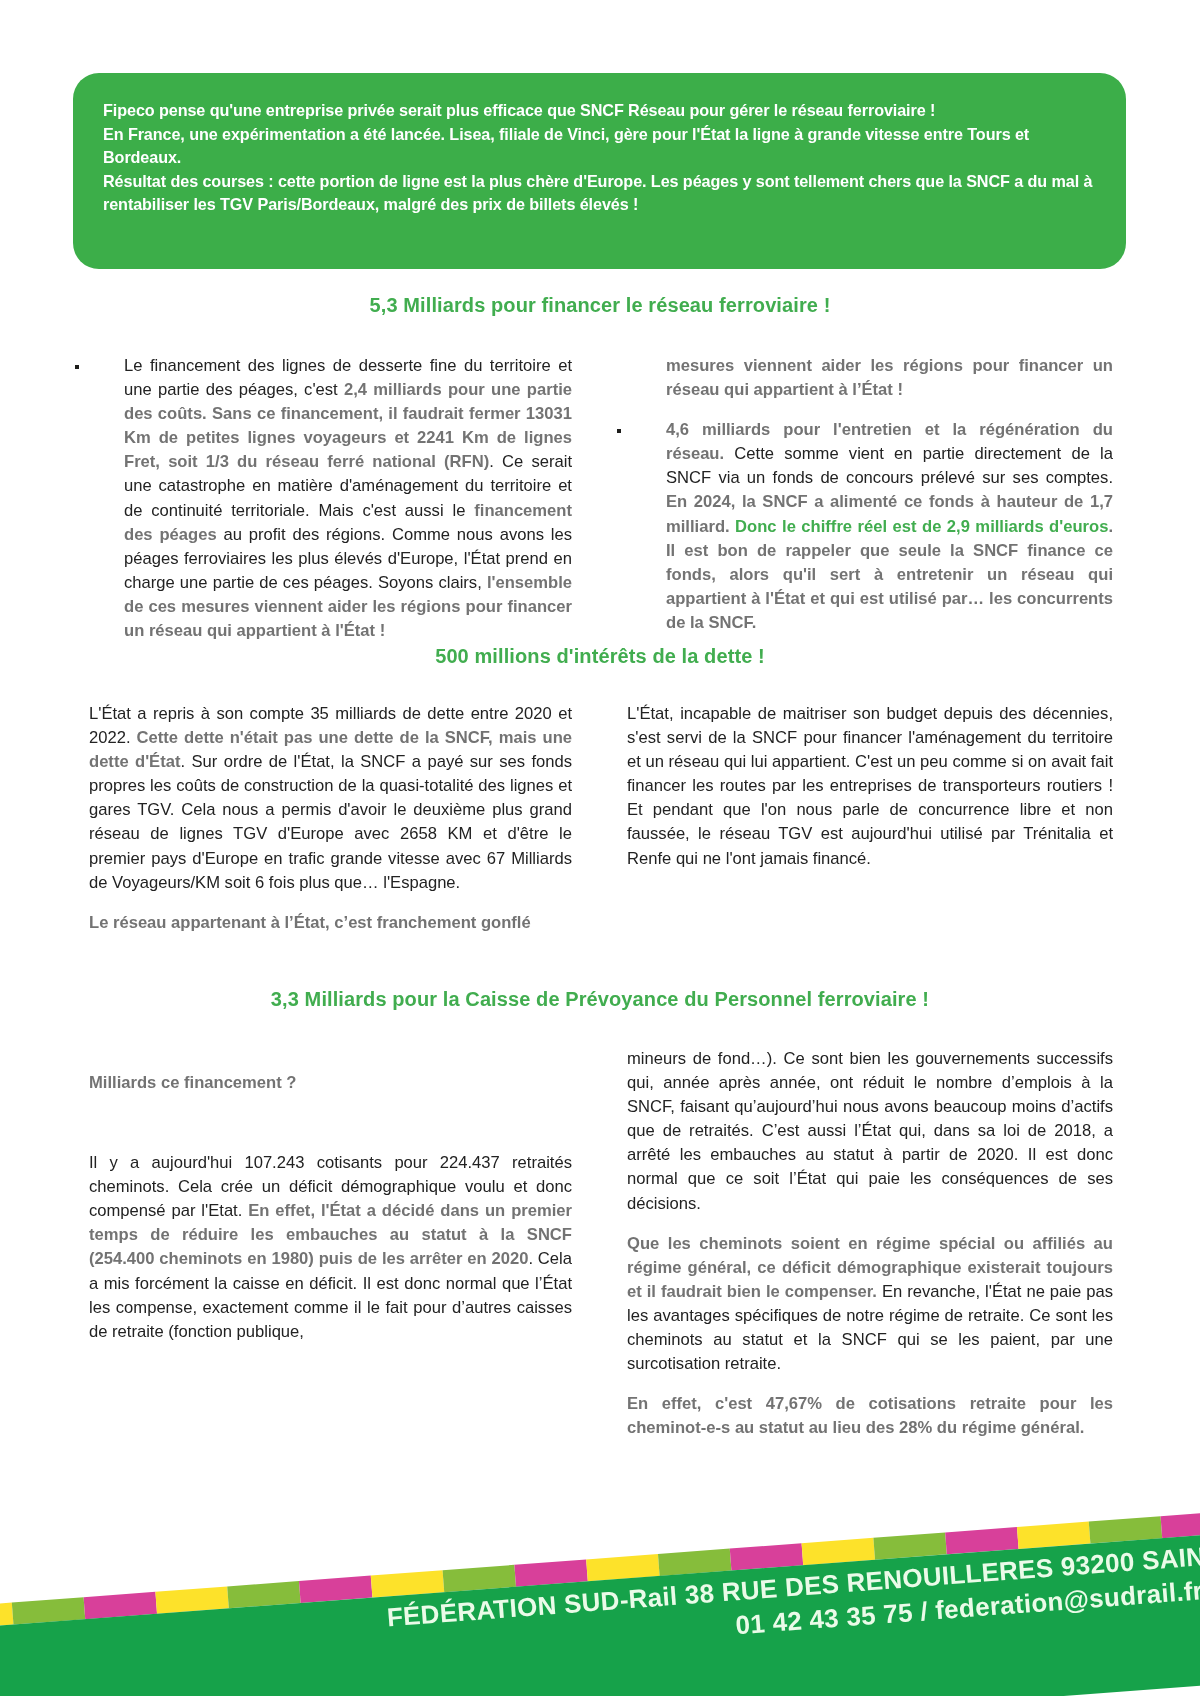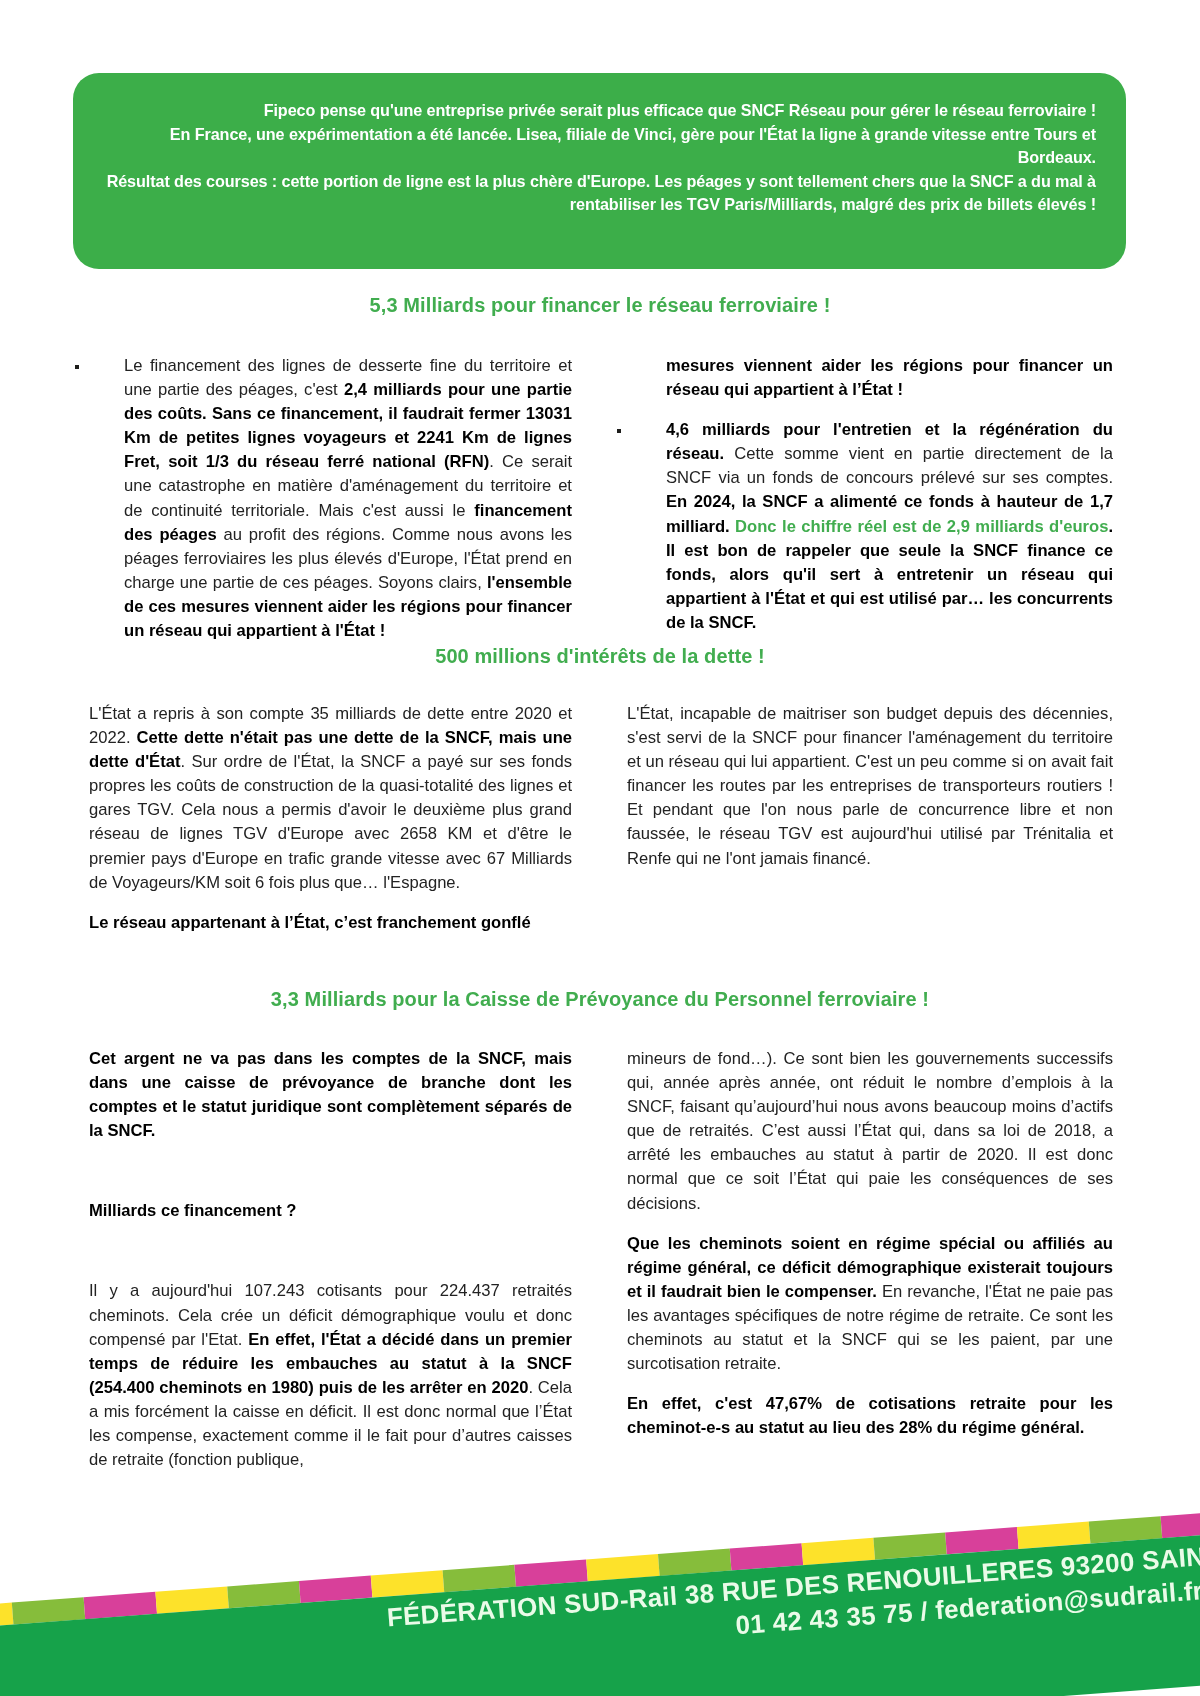--- a/index.html
+++ b/index.html
@@ -1,48 +1,48 @@
 <!DOCTYPE html>
 <html><head>
 <meta charset="utf-8">
 <style>
   html, body { margin:0; padding:0; background:#ffffff; }
   body { width:1200px; height:1696px; position:relative; overflow:hidden;
          font-family:"Liberation Sans", "DejaVu Sans", sans-serif; color:#1d1d1b; }
   .callout { position:absolute; left:73px; top:73px; width:1053px; height:196px;
              background:#3cae49; border-radius:26px; color:#ffffff;
-             box-sizing:border-box; padding:26px 30px 0 30px; text-align:right;
+             box-sizing:border-box; padding:26px 30px 0 30px; text-align:left;
              font-weight:bold; font-size:16.2px; line-height:23.6px; letter-spacing:-0.1px; }
   .callout p { margin:0; }
   .heading { position:absolute; left:0; width:1200px; text-align:center;
              color:#41ad4f; font-weight:bold; font-size:20px; letter-spacing:0.1px; }
   .col { position:absolute; font-size:16.6px; line-height:24.1px; text-align:justify;
          color:#222222; }
   .col p { margin:16px; }
-  .col b, .col .b { font-weight:bold; color:#000000; }
+  .col b, .col .b { font-weight:bold; color:#737373; }
   .col .g { color:#41ad4f; font-weight:bold; }
   .bullet-row { position:relative; padding-left:33px; }
   .bullet-row .dot { position:absolute; left:0; top:11px; width:4px; height:4px; background:#1d1d1b; }
   .gap { height:24px; }
   .footer { position:absolute; left:-60px; top:1608px; width:1340px; height:170px;
             transform:rotate(-4.3deg); transform-origin:0 0; }
   .stripes { display:flex; height:22px; }
   .stripes span { flex:0 0 72px; height:22px; }
   .band { background:#16a24a; height:150px; color:#eafbe8; font-weight:bold;
           font-size:26px; letter-spacing:0.3px; position:relative; }
   .band .l1 { position:absolute; left:445px; top:6px; white-space:nowrap; }
   .band .l2 { position:absolute; left:792px; top:40px; white-space:nowrap; }
 </style>
 </head>
 <body>
 
 <div class="callout">
   <p>Fipeco pense qu'une entreprise privée serait plus efficace que SNCF Réseau pour gérer le réseau ferroviaire !</p>
   <p>En France, une expérimentation a été lancée. Lisea, filiale de Vinci, gère pour l'État la ligne à grande vitesse entre Tours et Bordeaux.</p>
-  <p>Résultat des courses : cette portion de ligne est la plus chère d'Europe. Les péages y sont tellement chers que la SNCF a du mal à rentabiliser les TGV Paris/Milliards, malgré des prix de billets élevés !</p>
+  <p>Résultat des courses : cette portion de ligne est la plus chère d'Europe. Les péages y sont tellement chers que la SNCF a du mal à rentabiliser les TGV Paris/Bordeaux, malgré des prix de billets élevés !</p>
 </div>
 
 <div class="heading" style="top:294px;">5,3 Milliards pour financer le réseau ferroviaire !</div>
 
 <div class="col" style="left:75px; top:338px; width:513px;">
   <div class="bullet-row">
     <span class="dot"></span>
     <p><span>Le financement des lignes de desserte fine du territoire et une partie des péages, c'est </span><b>2,4 milliards pour une partie des coûts. Sans ce financement, il faudrait fermer 13031 Km de petites lignes voyageurs et 2241 Km de lignes Fret, soit 1/3 du réseau ferré national (RFN)</b><span>. Ce serait une catastrophe en matière d'aménagement du territoire et de continuité territoriale. Mais c'est aussi le </span><b>financement des péages</b><span> au profit des régions. Comme nous avons les péages ferroviaires les plus élevés d'Europe, l'État prend en charge une partie de ces péages. Soyons clairs, </span><b>l'ensemble de ces mesures viennent aider les régions pour financer un réseau qui appartient à l'État !</b></p>
   </div>
 </div>
@@ -69,21 +69,20 @@
   <p><b>Le réseau appartenant à l’État, c’est franchement gonflé</b></p>
 </div>
 
 <div class="col" style="left:611px; top:686px; width:518px;">
   <p>L'État, incapable de maitriser son budget depuis des décennies, s'est servi de la SNCF pour financer l'aménagement du territoire et un réseau qui lui appartient. C'est un peu comme si on avait fait financer les routes par les entreprises de transporteurs routiers ! Et pendant que l'on nous parle de concurrence libre et non faussée, le réseau TGV est aujourd'hui utilisé par Trénitalia et Renfe qui ne l'ont jamais financé.</p>
 </div>
 
 <div class="heading" style="top:988px;">3,3 Milliards pour la Caisse de Prévoyance du Personnel ferroviaire !</div>
 
 <div class="col" style="left:73px; top:1031px; width:515px;">
-  <p><b>Cet argent ne va pas dans les comptes de la SNCF, mais dans une caisse de prévoyance de branche dont les comptes et le statut juridique sont complètement séparés de la SNCF.</b></p>
   <div class="gap"></div>
   <p><b>Milliards ce financement ?</b></p>
   <div class="gap"></div>
   <p><span>Il y a aujourd'hui 107.243 cotisants pour 224.437 retraités cheminots. Cela crée un déficit démographique voulu et donc compensé par l'Etat. </span><b>En effet, l'État a décidé dans un premier temps de réduire les embauches au statut à la SNCF (254.400 cheminots en 1980) puis de les arrêter en 2020</b><span>. Cela a mis forcément la caisse en déficit. Il est donc normal que l’État les compense, exactement comme il le fait pour d’autres caisses de retraite (fonction publique,</span></p>
 </div>
 
 <div class="col" style="left:611px; top:1031px; width:518px;">
   <p>mineurs de fond…). Ce sont bien les gouvernements successifs qui, année après année, ont réduit le nombre d’emplois à la SNCF, faisant qu’aujourd’hui nous avons beaucoup moins d’actifs que de retraités. C’est aussi l’État qui, dans sa loi de 2018, a arrêté les embauches au statut à partir de 2020. Il est donc normal que ce soit l’État qui paie les conséquences de ses décisions.</p>
   <p><b>Que les cheminots soient en régime spécial ou affiliés au régime général, ce déficit démographique existerait toujours et il faudrait bien le compenser.</b><span> En revanche, l'État ne paie pas les avantages spécifiques de notre régime de retraite. Ce sont les cheminots au statut et la SNCF qui se les paient, par une surcotisation retraite.</span></p>
   <p><b>En effet, c'est 47,67% de cotisations retraite pour les cheminot-e-s au statut au lieu des 28% du régime général.</b></p>

